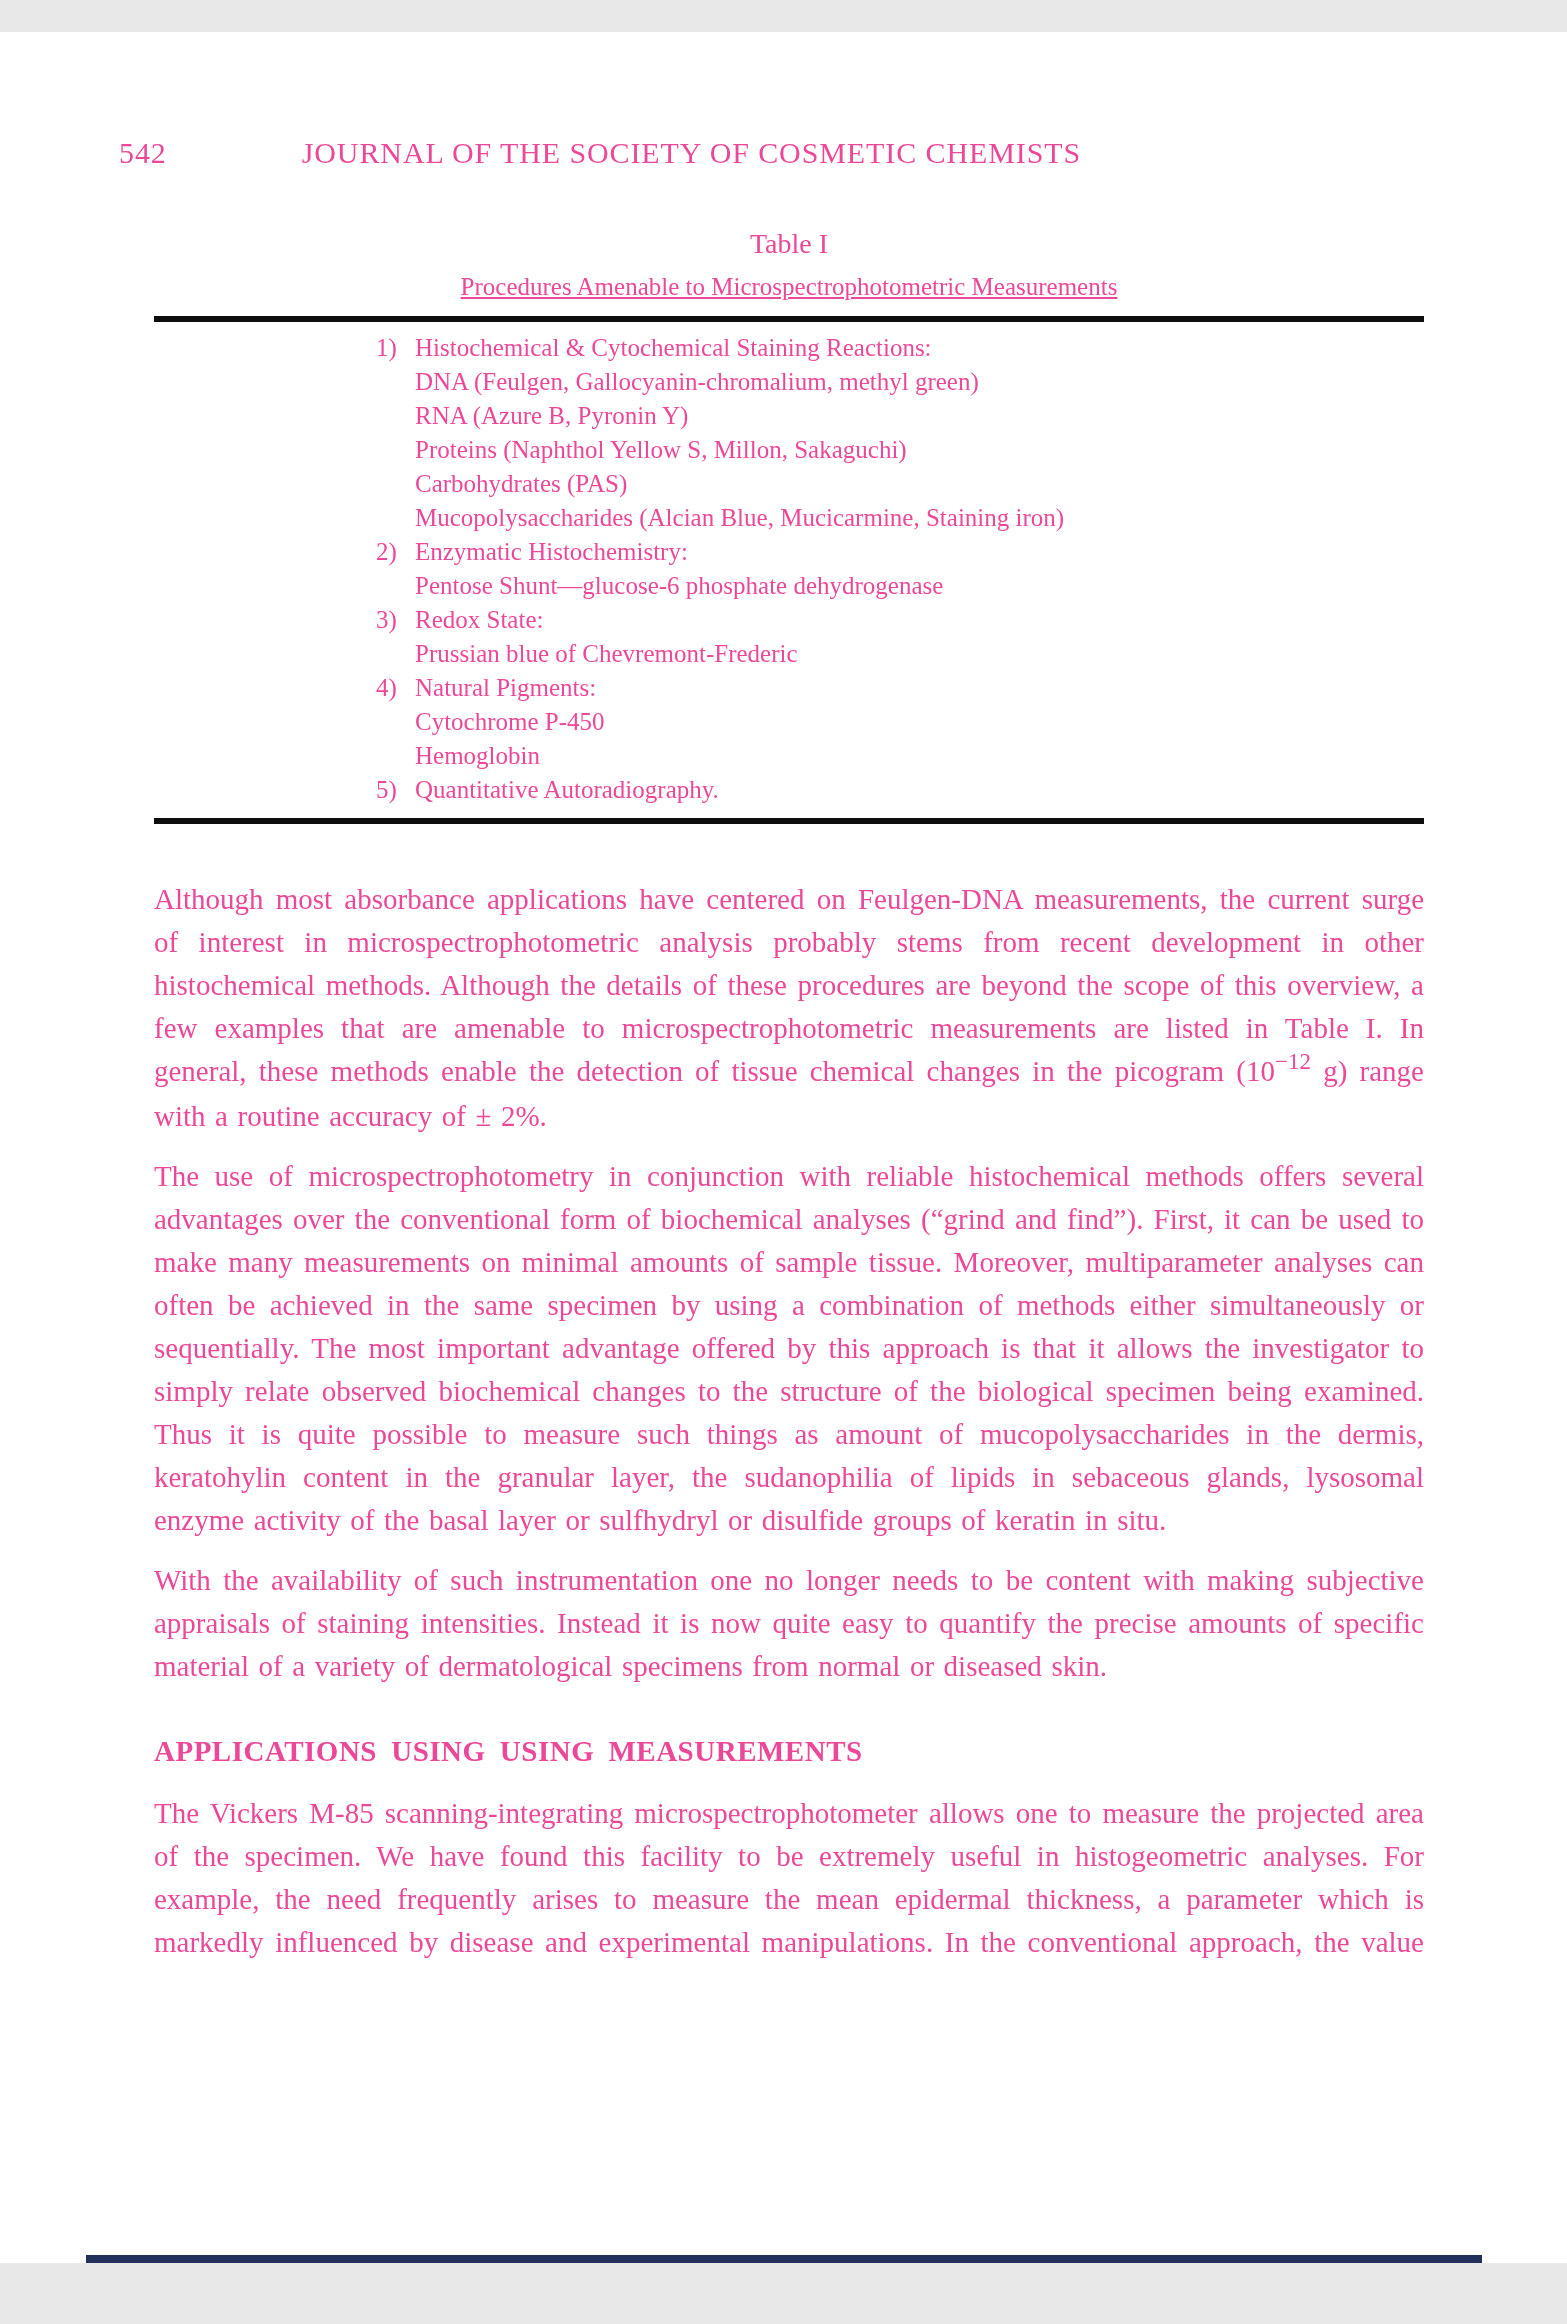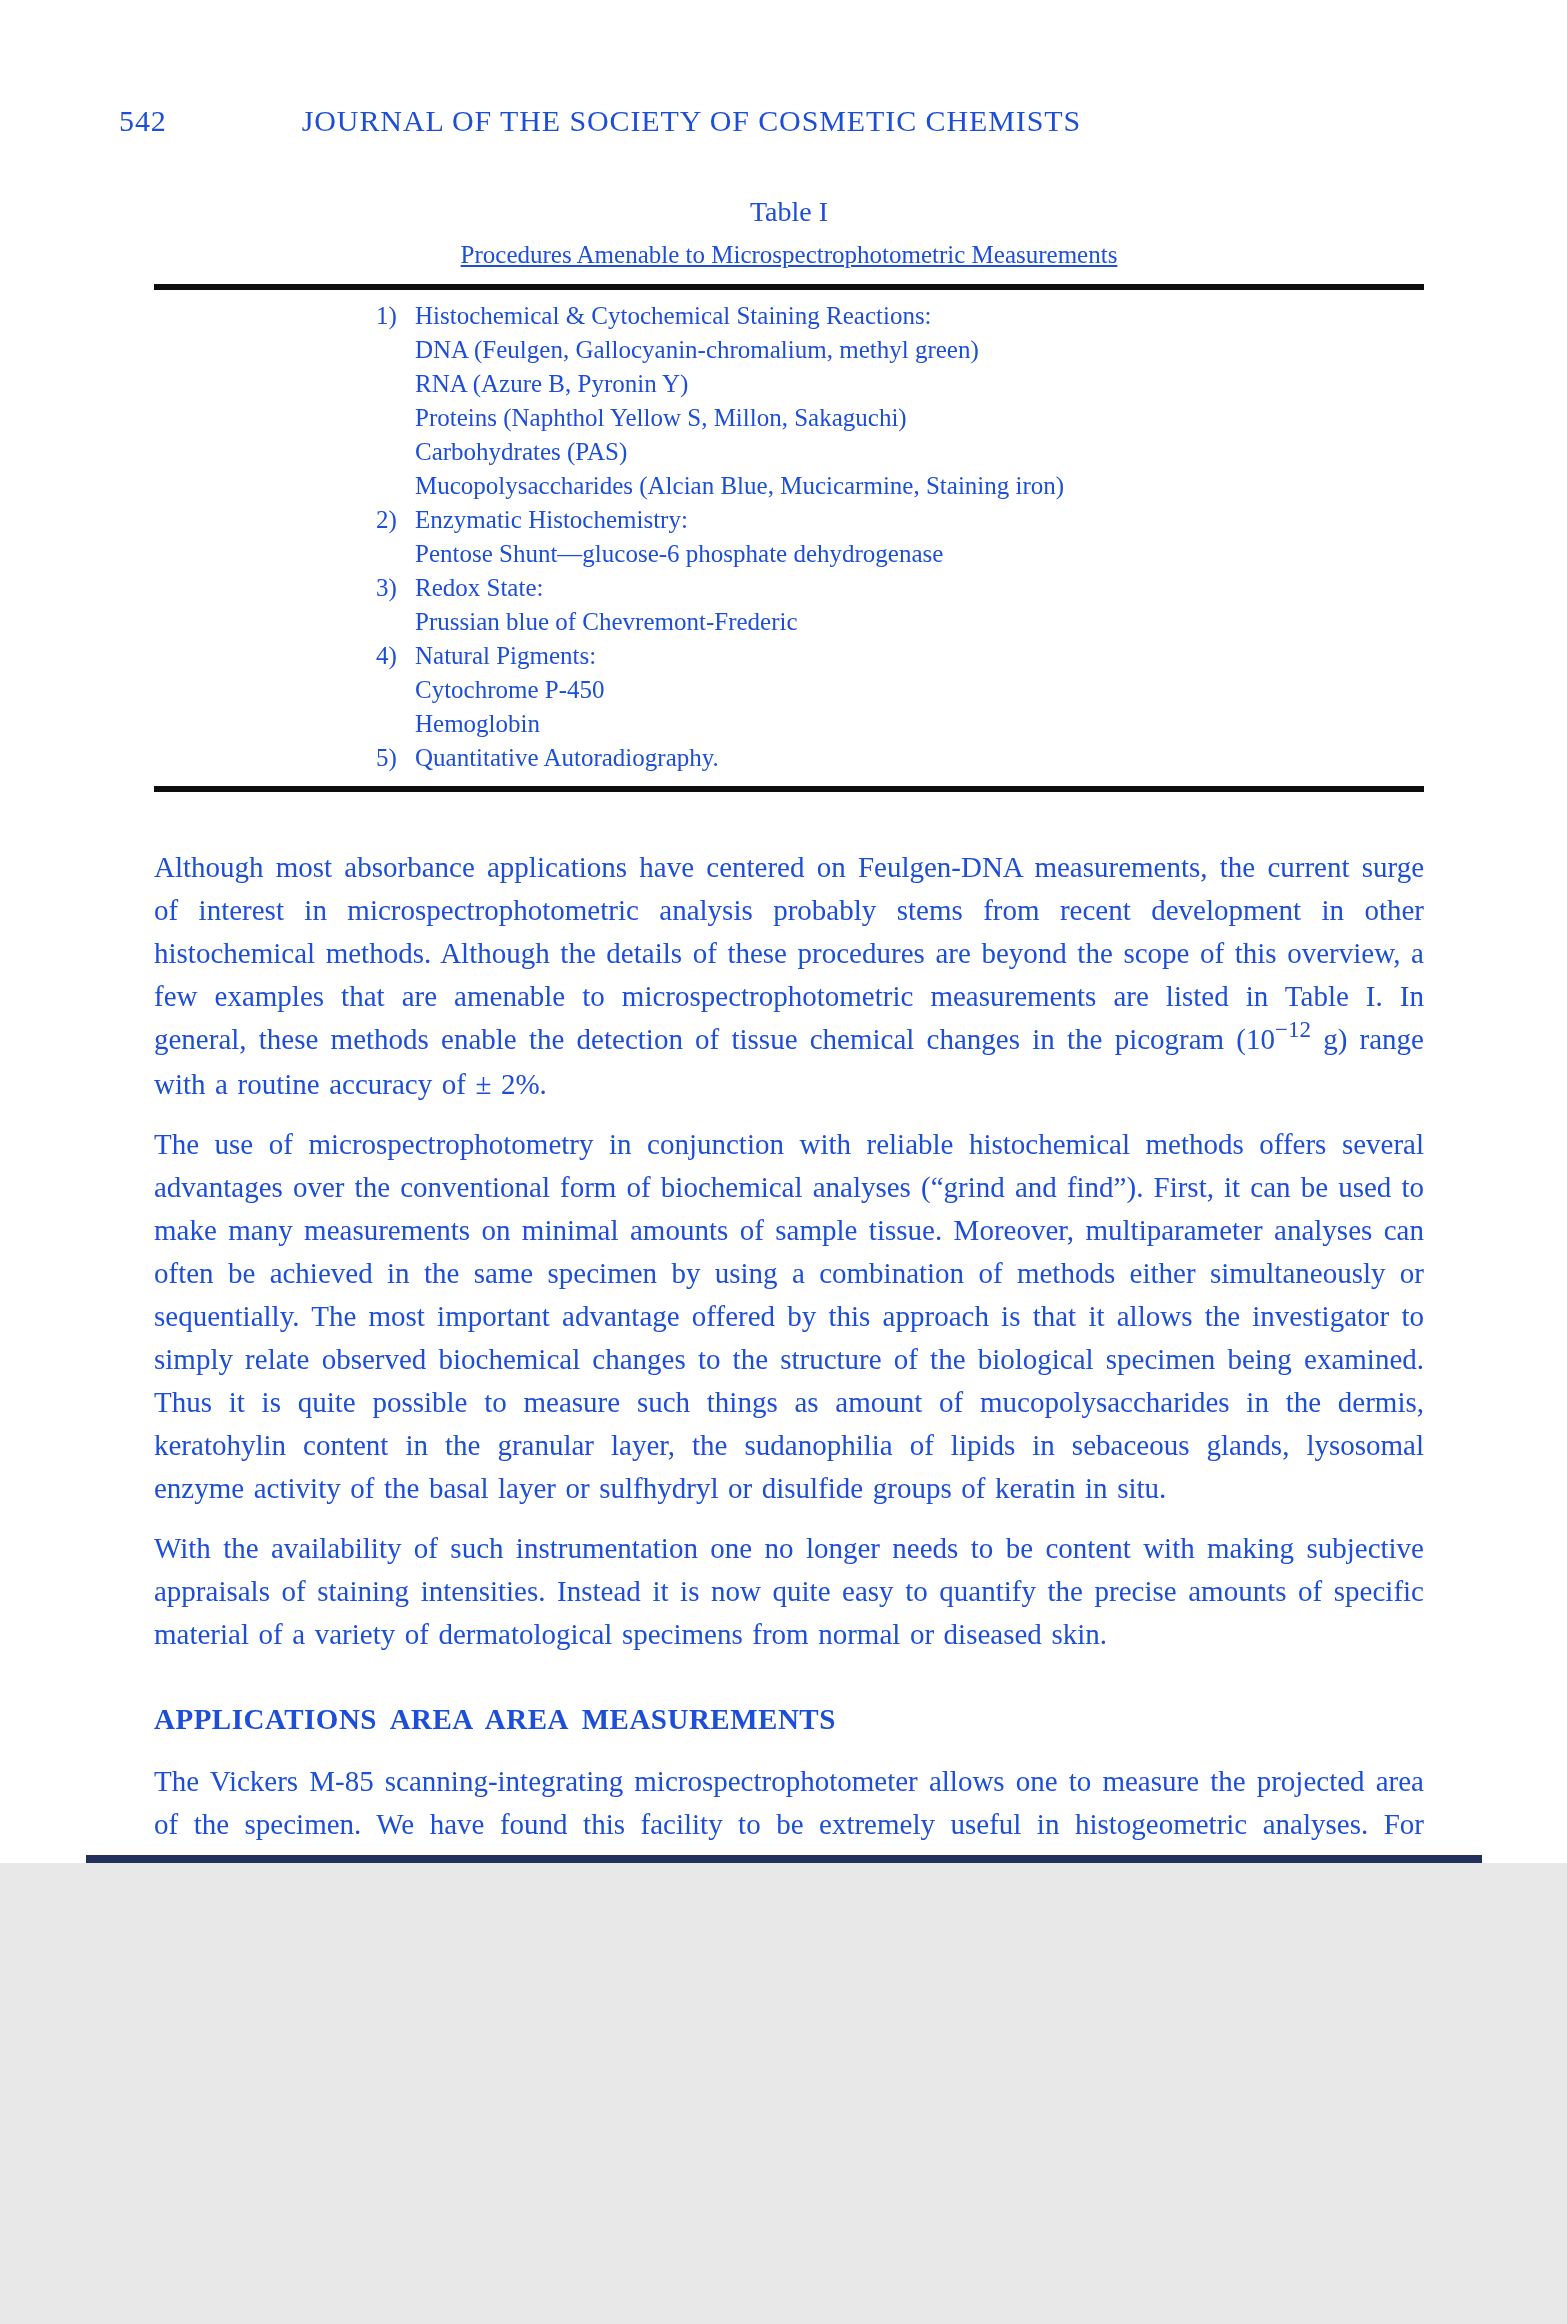--- a/index.html
+++ b/index.html
@@ -1,24 +1,25 @@
 <!DOCTYPE html>
 <html style="font-size:15px"><head>
 <meta charset="utf-8">
 <style>
   * { margin: 0; padding: 0; box-sizing: border-box; }
   html, body { background: #e8e8e8; }
   .page {
     position: relative;
     width: 1567px;
-    height: 1863px;
+    height: 2231px;
     background: #ffffff;
-    color: #1d4ed8;
+    color: #ec4899;
     font-family: "Liberation Serif", "DejaVu Serif", serif;
     overflow: hidden;
+    margin-top: 32px;
   }
   .content {
     padding: 104px 143px 0 154px; 
   }
   
   .page-header {
     display: flex;
     align-items: baseline;
     font-size: 30px;
     letter-spacing: 0.9px;
@@ -130,21 +131,21 @@
       <div class="rule" style="background: rgb(14, 14, 14);"></div>
     </section>
 
     <main class="body-text">
       <p class="para"><span>Although most absorbance applications have centered on Feulgen-DNA measurements, the current surge of interest in microspectrophotometric analysis probably stems from recent development in other histochemical methods. Although the details of these procedures are beyond the scope of this overview, a few examples that are amenable to microspectrophotometric measurements are listed in Table I. In general, these methods enable the detection of tissue chemical changes in the picogram (10</span><span class="sup">−12</span><span> g) range with a routine accuracy of ± 2%.</span></p>
 
       <p class="para">The use of microspectrophotometry in conjunction with reliable histochemical methods offers several advantages over the conventional form of biochemical analyses (“grind and find”). First, it can be used to make many measurements on minimal amounts of sample tissue. Moreover, multiparameter analyses can often be achieved in the same specimen by using a combination of methods either simultaneously or sequentially. The most important advantage offered by this approach is that it allows the investigator to simply relate observed biochemical changes to the structure of the biological specimen being examined. Thus it is quite possible to measure such things as amount of mucopolysaccharides in the dermis, keratohylin content in the granular layer, the sudanophilia of lipids in sebaceous glands, lysosomal enzyme activity of the basal layer or sulfhydryl or disulfide groups of keratin in situ.</p>
 
       <p class="para">With the availability of such instrumentation one no longer needs to be content with making subjective appraisals of staining intensities. Instead it is now quite easy to quantify the precise amounts of specific material of a variety of dermatological specimens from normal or diseased skin.</p>
 
-      <h2 class="section-heading">APPLICATIONS AREA AREA MEASUREMENTS</h2>
+      <h2 class="section-heading">APPLICATIONS USING USING MEASUREMENTS</h2>
 
       <p class="para cutoff">The Vickers M-85 scanning-integrating microspectrophotometer allows one to measure the projected area of the specimen. We have found this facility to be extremely useful in histogeometric analyses. For example, the need frequently arises to measure the mean epidermal thickness, a parameter which is markedly influenced by disease and experimental manipulations. In the conventional approach, the value</p>
     </main>
 
   </div>
 
   <div class="scan-bar" style="background: rgb(34, 48, 92);"></div>
 </div>
 
 

